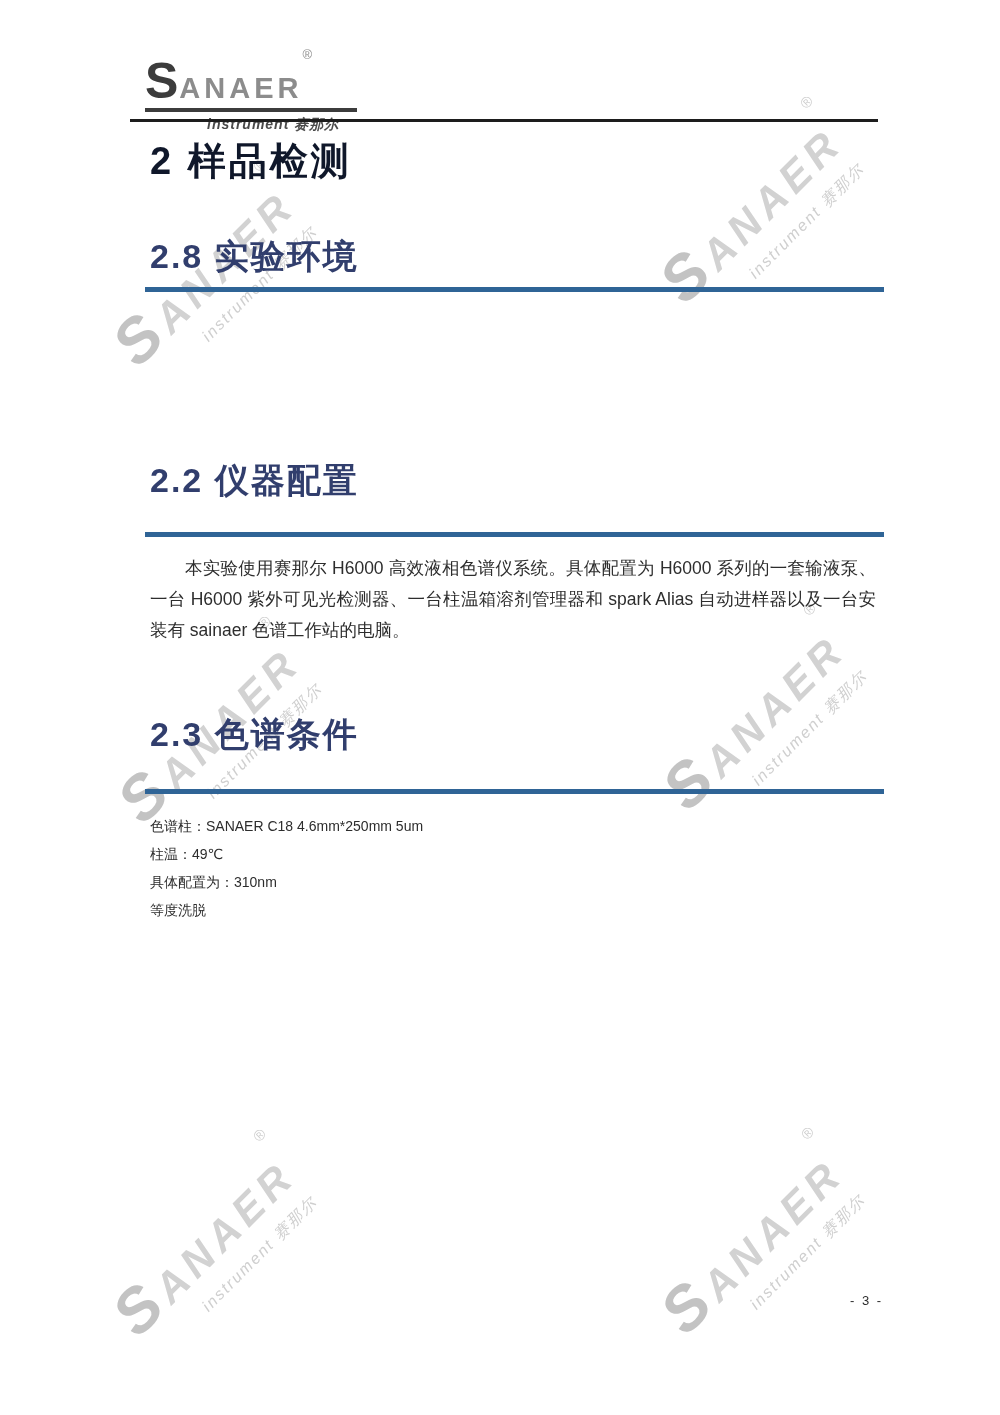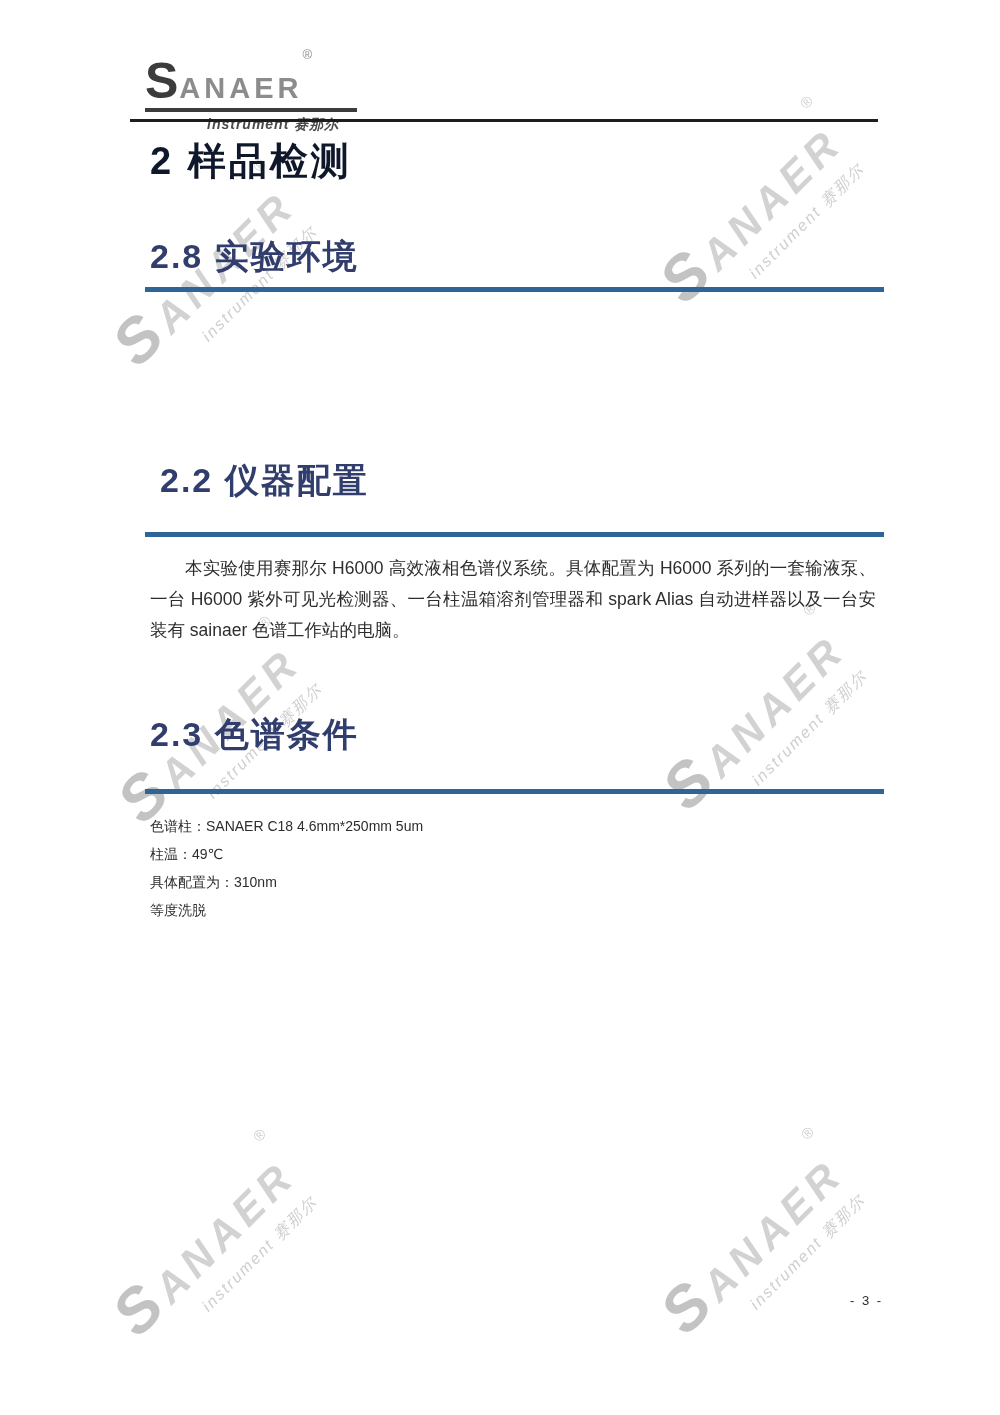--- a/index.html
+++ b/index.html
@@ -117,21 +117,21 @@
   .h2 {
     position: absolute;
     left: 150px;
     font-size: 34px;
     font-weight: bold;
     color: #313e6d;
     letter-spacing: 2px;
     z-index: 2;
   }
   .h2-21 { top: 234px; }
-  .h2-22 { top: 458px; margin-left: 10px; }
+  .h2-22 { top: 458px; }
   .h2-23 { top: 712px; }
   .sec-rule {
     position: absolute;
     left: 145px;
     width: 739px;
     height: 5px;
     background: #2f6496;
     z-index: 2;
   }
   .rule-21 { top: 287px; }

